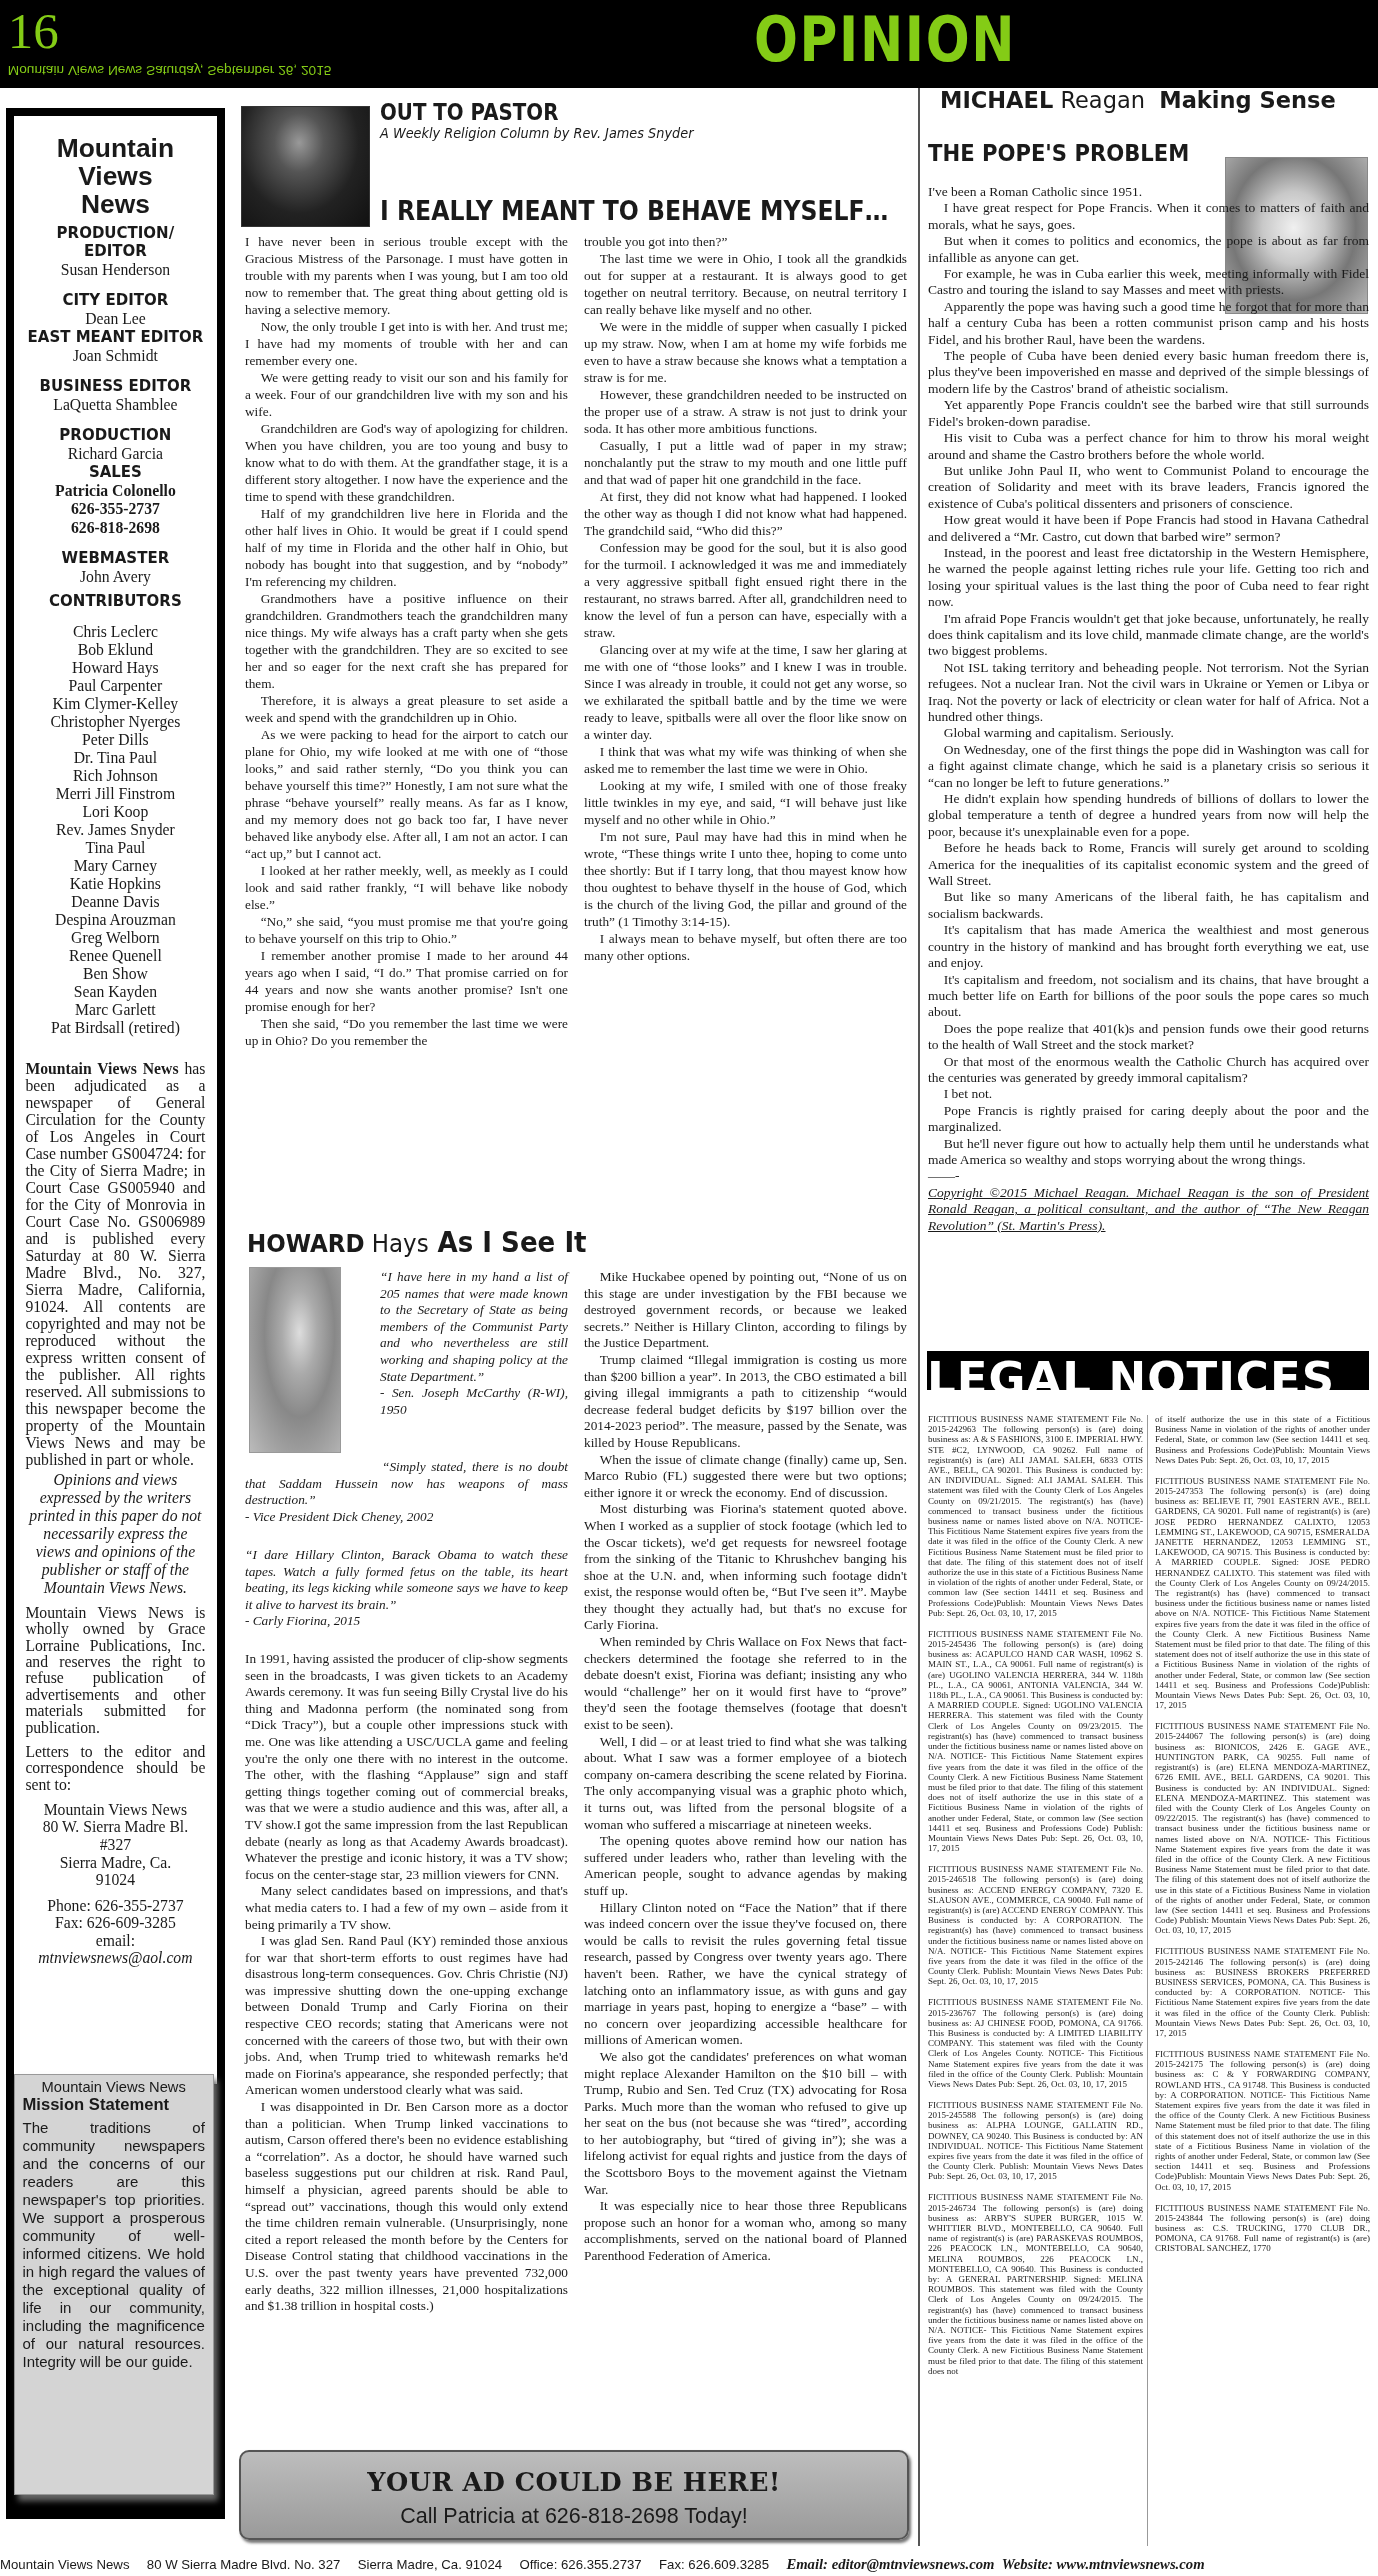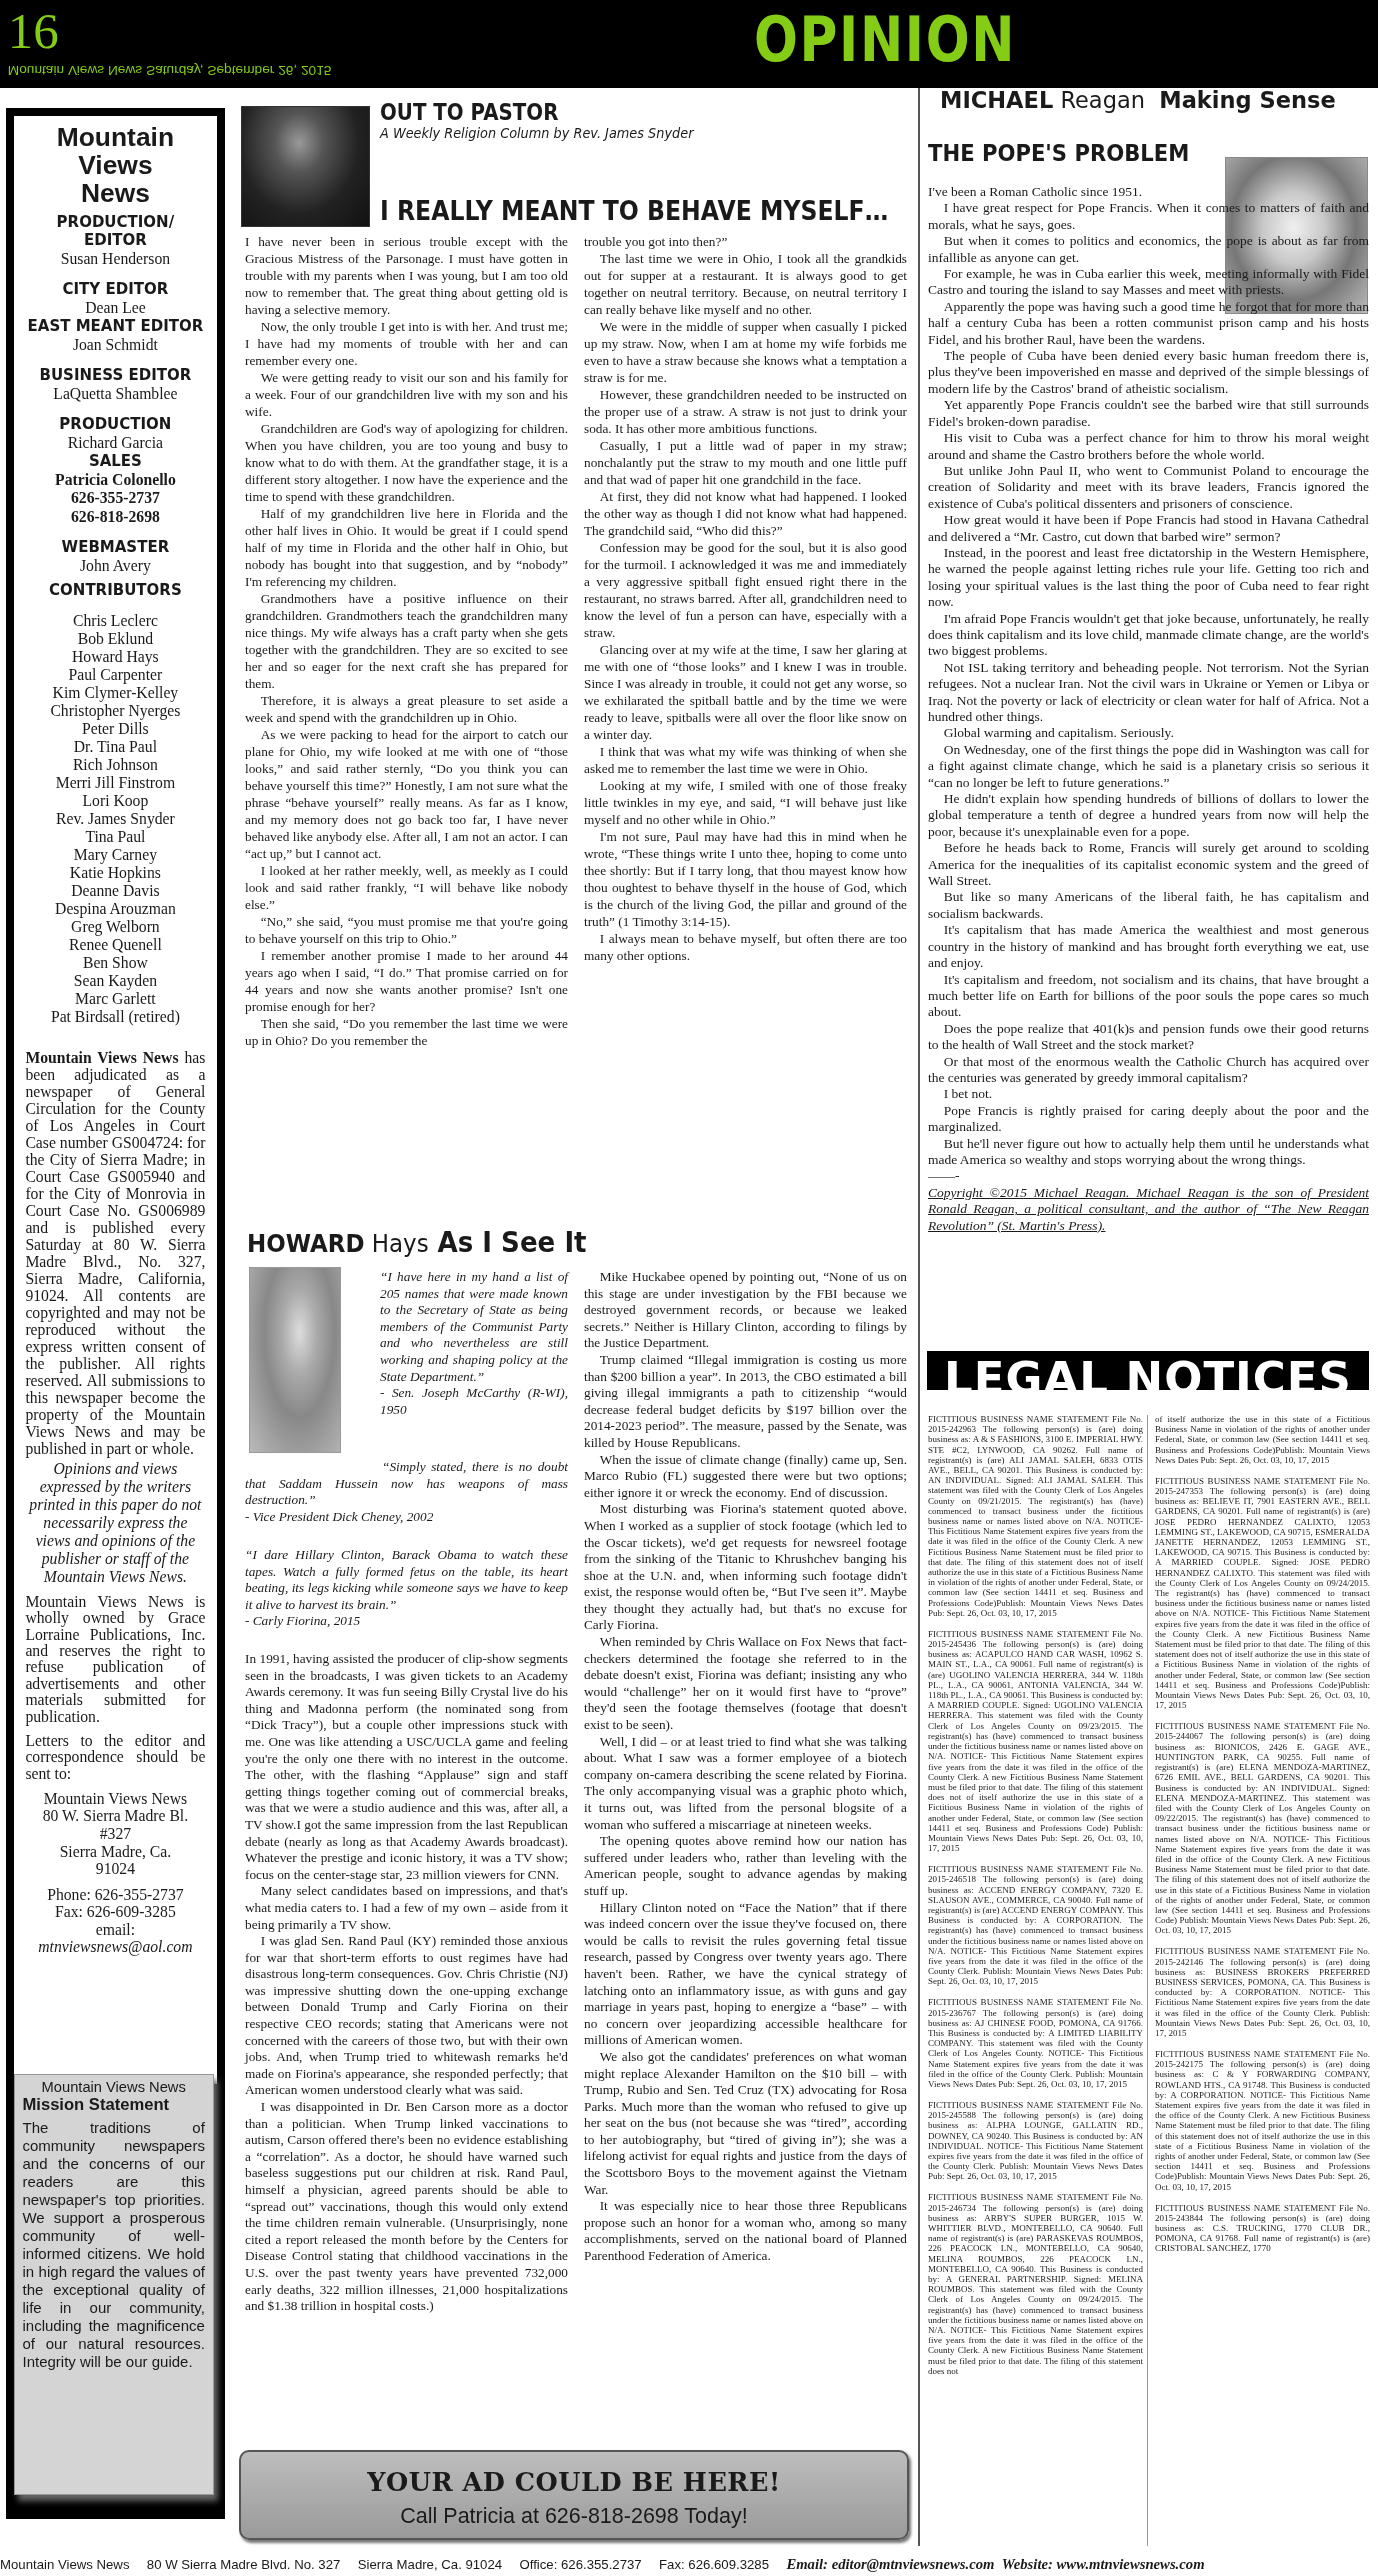--- a/index.html
+++ b/index.html
@@ -5,21 +5,21 @@
 *{box-sizing:border-box;margin:0;padding:0}
 html,body{width:1379px;height:2576px;background:#fff;overflow:hidden}
 body{position:relative;font-family:"Liberation Serif","DejaVu Serif",serif;color:#1a1a1a}
 .masthead{position:absolute;left:0;top:0;width:1379px;height:88px;background:#000;color:#84cc16}
 .masthead .pagenum{position:absolute;left:7.8px;top:2px;font-family:"Liberation Serif",serif;font-size:51px;line-height:59px}
 .masthead .sectitle{position:absolute;left:754px;top:0;font-family:"DejaVu Sans",sans-serif;font-weight:bold;font-size:63px;line-height:80px;letter-spacing:2px;transform:scaleX(0.82);transform-origin:left}
 .masthead .dateline{position:absolute;left:7.8px;top:63px;font-family:"Liberation Sans",sans-serif;font-size:13.7px;transform:scaleY(-1)}
 
 .sidebar{position:absolute;left:5.9px;top:108px;width:219px;height:2411px;background:#000;padding:7.8px}
 .sidebar-inner{background:#fff;height:1968px;padding:3.9px 11.7px;text-align:center}
-.sb-title{font-family:"Liberation Sans",sans-serif;font-weight:bold;font-size:26.4px;line-height:28px;margin-top:3px}
+.sb-title{font-family:"Liberation Sans",sans-serif;font-weight:bold;font-size:26.4px;line-height:28px;margin-top:14px}
 .sb-role{font-family:"DejaVu Sans",sans-serif;font-weight:bold;font-size:15px;line-height:18.6px}
 .sb-name{font-size:15.7px;line-height:18.6px}
 .sb-gap{height:11.7px}
 .sb-bold{font-weight:bold;font-size:15.7px;line-height:18.6px}
 .contrib{font-size:15.7px;line-height:18px}
 .legal-note{text-align:justify;font-size:15.7px;line-height:17px;margin-top:23.5px}
 .legal-note b{font-weight:bold}
 .italic-note{font-style:italic;font-size:15.7px;line-height:18px;margin:2.9px 0 7.8px}
 .sb-para{text-align:justify;font-size:15.7px;line-height:16.4px;margin-bottom:7.8px}
 .sb-addr{font-size:15.7px;line-height:17.6px;margin-bottom:7.8px}
@@ -36,21 +36,21 @@
 .pastor-title{position:absolute;left:380px;top:194px;font-family:"DejaVu Sans",sans-serif;font-weight:bold;font-size:27.4px;line-height:33px;transform:scaleX(0.86);transform-origin:left;white-space:nowrap}
 .col{position:absolute;font-size:13.3px;line-height:17px;text-align:justify}
 .col p{text-indent:15.7px}
 .col p.noind{text-indent:0}
 
 .reagan-head{position:absolute;left:940px;top:86px;font-family:"DejaVu Sans",sans-serif;font-size:22.5px;line-height:29px;white-space:nowrap}
 .reagan-head b{font-weight:bold}
 .reagan-title{position:absolute;left:928px;top:137px;font-family:"DejaVu Sans",sans-serif;font-weight:bold;font-size:23.5px;line-height:33px;transform:scaleX(0.9);transform-origin:left}
 .reagan-photo{position:absolute;left:1225px;top:157px;width:143px;height:157px;background:radial-gradient(ellipse at 48% 45%,#f0f0f0 0,#c8c8c8 30%,#777 60%,#bbb 100%);border:1px solid #888}
 
-.legal-banner{position:absolute;left:927px;top:1351px;width:442px;height:39px;background:#000;color:#fff;font-family:"DejaVu Sans",sans-serif;font-weight:bold;font-size:45px;line-height:55px;text-align:center;letter-spacing:1px}
+.legal-banner{position:absolute;left:927px;top:1351px;width:442px;height:39px;background:#000;color:#fff;font-family:"DejaVu Sans",sans-serif;font-weight:bold;font-size:45px;line-height:55px;text-align:left;letter-spacing:1px}
 .legal-col{position:absolute;font-size:9px;line-height:10.2px;text-align:justify;color:#222}
 .legal-col .notice{margin-bottom:10.8px}
 
 .howard-head{position:absolute;left:247px;top:1226px;font-family:"DejaVu Sans",sans-serif;font-size:25.5px;line-height:33px;white-space:nowrap;transform:scaleX(0.9);transform-origin:left}
 .howard-head b{font-weight:bold}
 .howard-head .big{font-weight:bold;font-size:29px;margin-left:9.8px}
 .howard-photo{position:absolute;left:249px;top:1267px;width:92px;height:186px;background:radial-gradient(ellipse at 55% 35%,#ddd 0,#aaa 25%,#888 50%,#bbb 100%);border:1px solid #999}
 .quote{font-style:italic}
 
 .ad-box{position:absolute;left:239px;top:2450px;width:670px;height:90px;border-radius:10px;background:linear-gradient(#bdbdbd,#9a9a9a);border:2px solid #555;box-shadow:2px 2.9px 2.9px #777;text-align:center}

